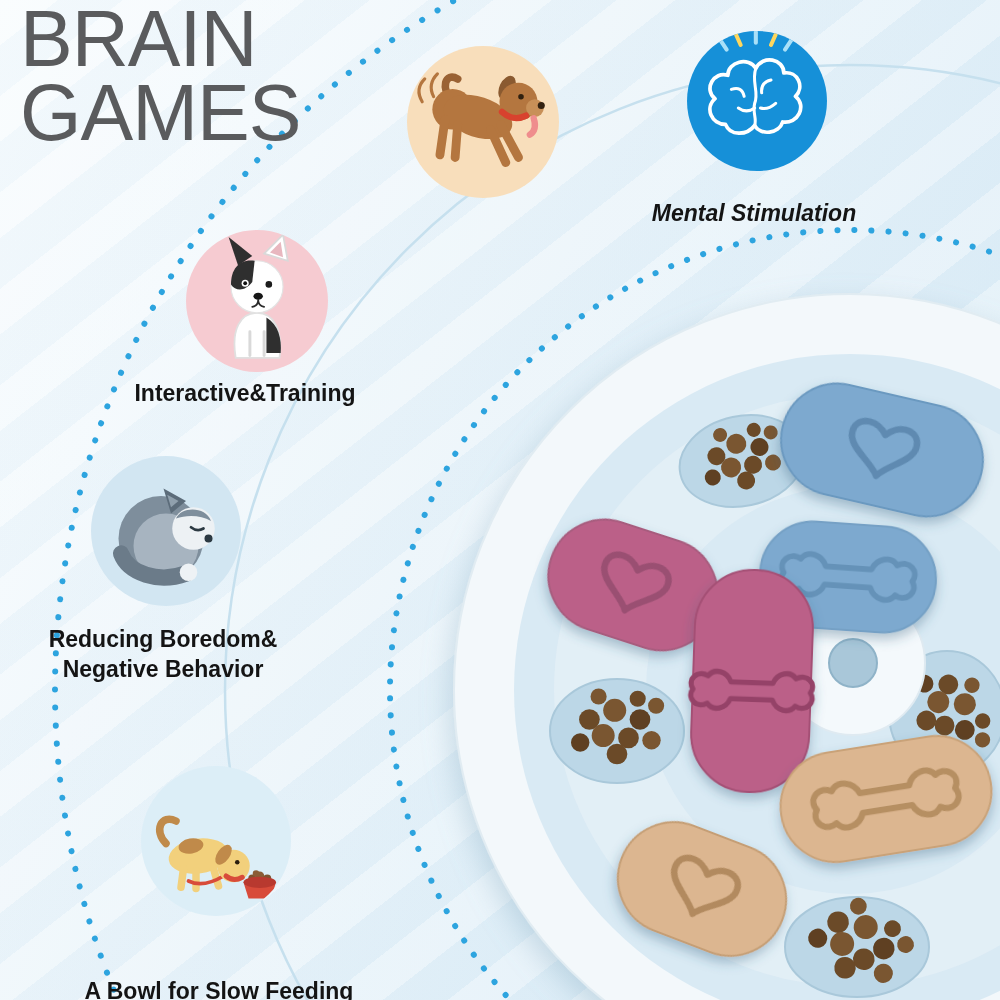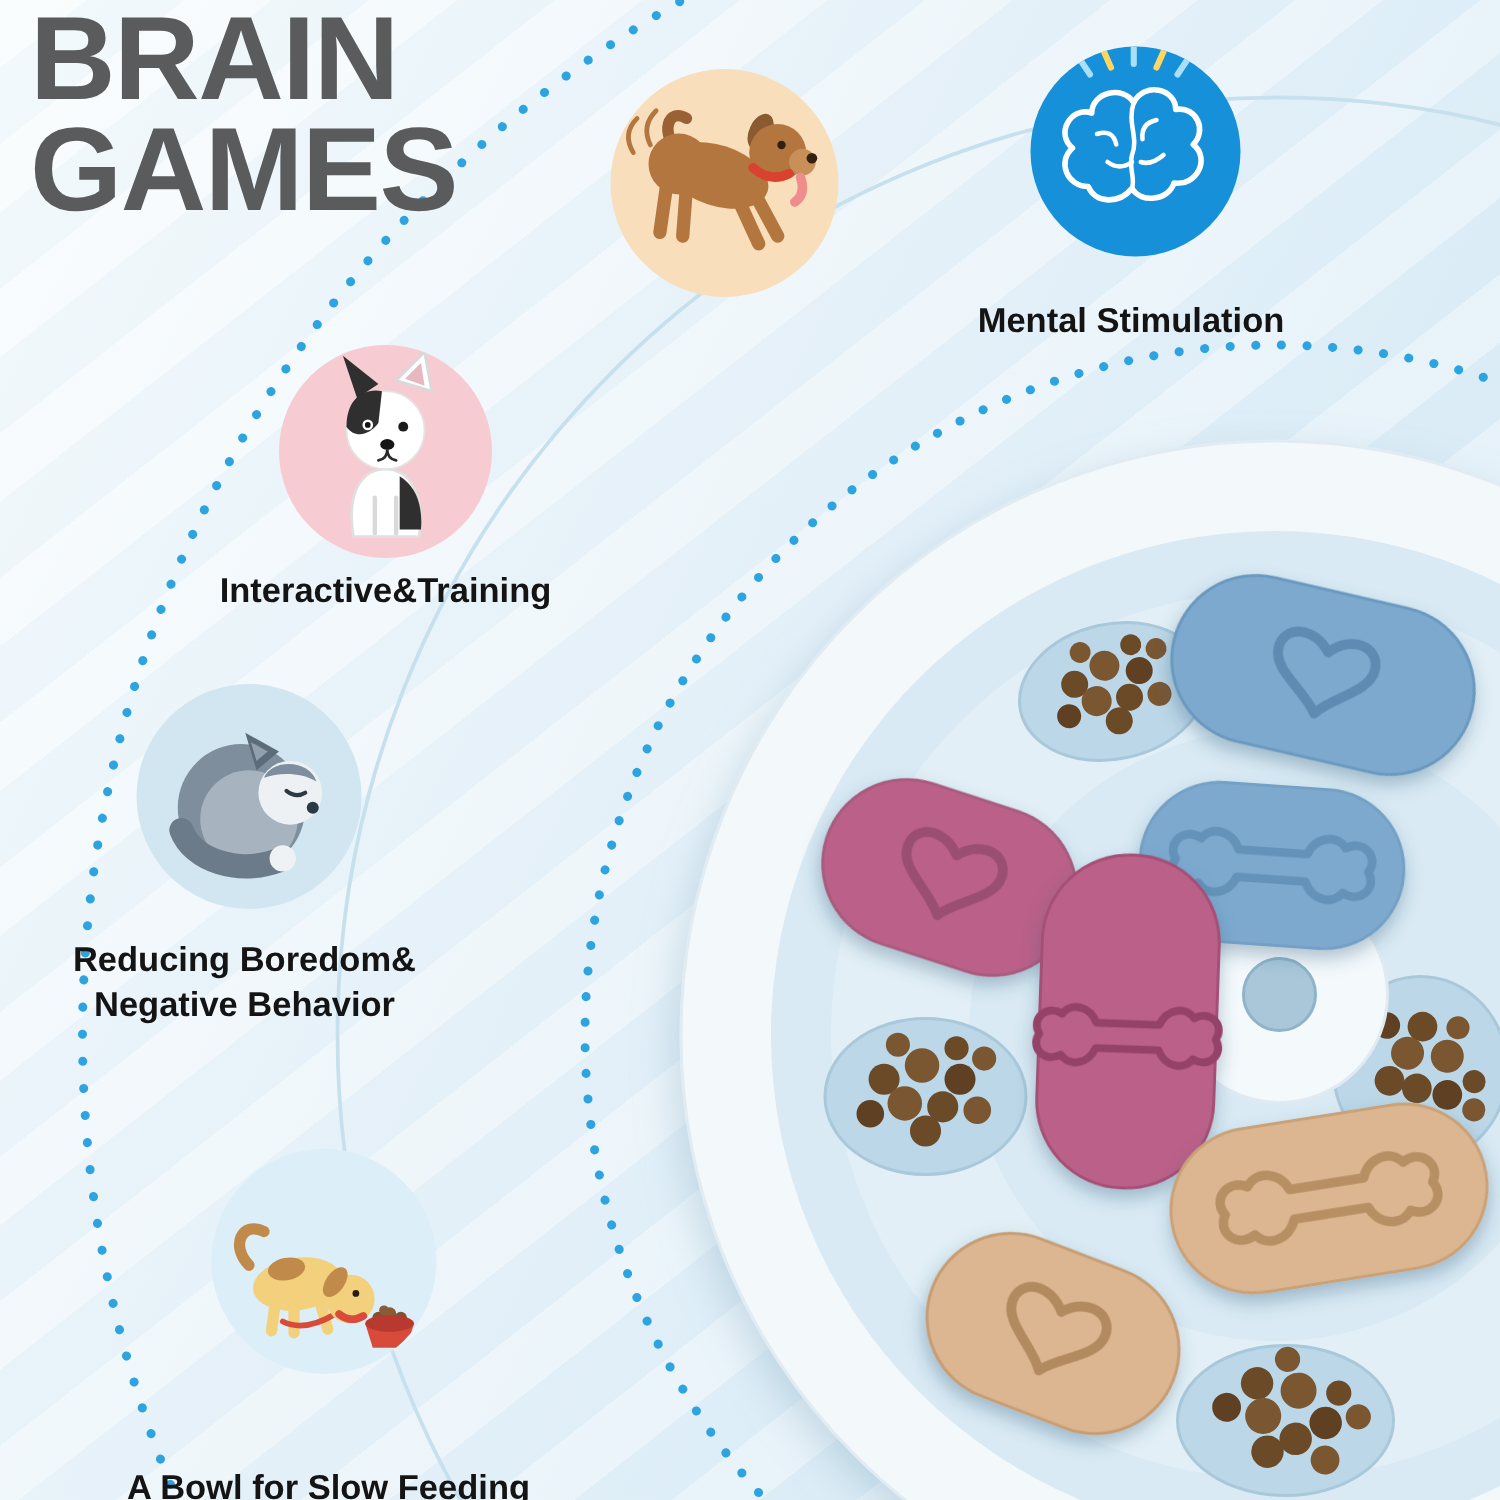--- a/index.html
+++ b/index.html
@@ -9,36 +9,36 @@
     background:linear-gradient(118deg,#f8fcfe 0%,#eaf4fa 40%,#d5e9f5 100%);
   }
   .stage::before{
     content:"";position:absolute;inset:0;pointer-events:none;
     background:repeating-linear-gradient(-38deg,rgba(255,255,255,.55) 0 36px,rgba(183,214,235,.16) 36px 76px);
     opacity:.5;
   }
   .decor{position:absolute;left:0;top:0;}
   .title{
     position:absolute;left:20px;top:2px;
-    font-weight:700;font-size:79px;line-height:.94;letter-spacing:-1px;color:#5a5b5d;
+    font-weight:400;font-size:79px;line-height:.94;letter-spacing:-1px;color:#5a5b5d;
   }
   .feature-circle{position:absolute;border-radius:50%;overflow:hidden;}
   .feature-circle svg{display:block;width:100%;height:100%;}
   .feature-label{
     position:absolute;font-weight:700;font-size:23px;color:#141414;
     text-align:center;white-space:pre-line;line-height:1.32;
   }
   .c1{left:407px;top:46px;width:152px;height:152px;}
   .c2{left:687px;top:31px;width:140px;height:140px;}
   .c3{left:186px;top:230px;width:142px;height:142px;}
   .c4{left:91px;top:456px;width:150px;height:150px;}
   .c5{left:141px;top:766px;width:150px;height:150px;}
   .l1{left:336px;top:219px;width:300px;}
-  .l2{left:604px;top:198px;width:300px;}
-  .l3{left:107px;top:378px;width:300px;}
+  .l2{left:604px;top:198px;width:300px;font-style:italic;}
+  .l3{left:95px;top:378px;width:300px;}
   .l4{left:3px;top:624px;width:320px;}
   .l5{left:39px;top:936px;width:360px;margin-top:40px;}
 </style>
 </head>
 <body>
 
 <div class="stage">
 
   <svg class="decor" width="1000" height="1000" viewBox="0 0 1000 1000">
     <defs>

